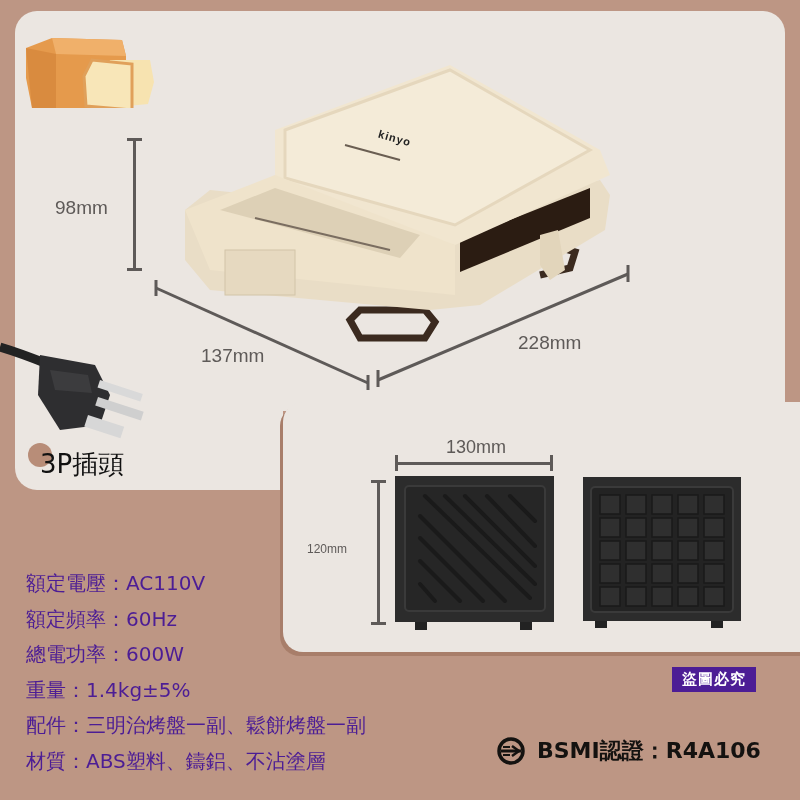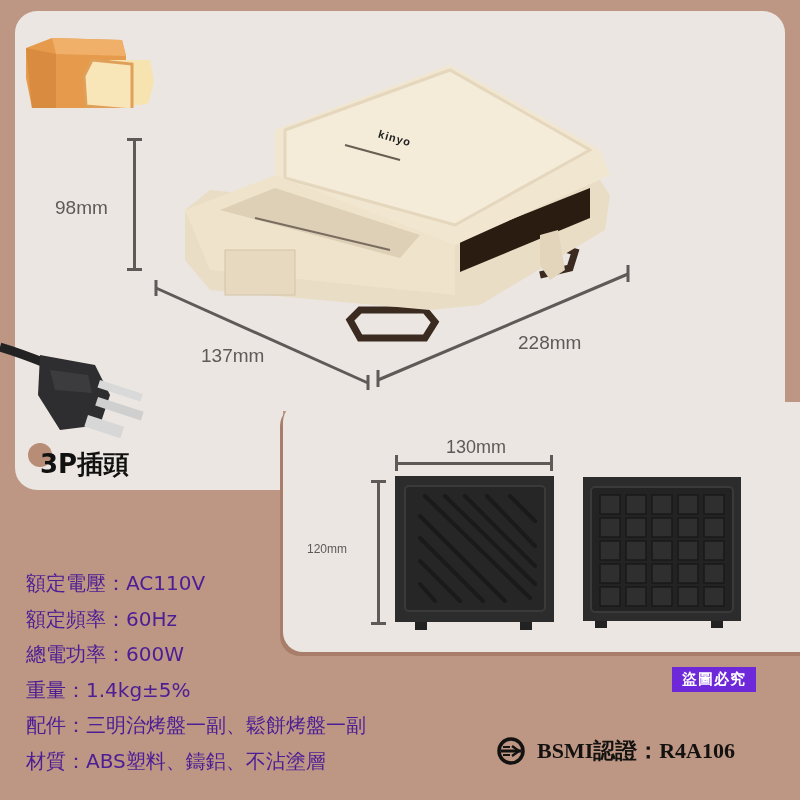--- a/index.html
+++ b/index.html
@@ -7,25 +7,25 @@
   .panel-bottom { position:absolute; left:283px; top:402px; width:540px; height:250px; background:#ebe6e1; border-radius:20px 0 0 20px; box-shadow: -3px 4px 0 #a87e6a; }
   .panel-top-main { position:absolute; left:15px; top:11px; width:770px; height:400px; background:#ebe6e1; border-radius:22px 22px 0 0; }
   .panel-top-left { position:absolute; left:15px; top:400px; width:268px; height:90px; background:#ebe6e1; border-radius:0 0 0 22px; }
 
   .dim { position:absolute; color:#5e5a58; font-family:"Liberation Sans", sans-serif; font-size:19px;margin-left:8px; }
   .line { position:absolute; background:#5e5a58; }
 
   .spec-list { position:absolute; left:26px; top:566px; color:#4c1d95; font-size:20px; line-height:35.5px; }
   .spec-row { white-space:nowrap; }
 
-  .watermark-badge { position:absolute; left:672px; top:667px; background:#6d28d9; color:#fff; font-size:15px; font-weight:bold; padding:3px 10px; letter-spacing:1px; }
-  .bsmi { position:absolute; left:495px; top:735px; display:flex; align-items:center; color:#141210; font-size:22px; font-weight:bold;font-family:Liberation Serif, serif; }
+  .watermark-badge { position:absolute; left:672px; top:667px; background:#4c1d95; color:#fff; font-size:15px; font-weight:bold; padding:3px 10px; letter-spacing:1px; }
+  .bsmi { position:absolute; left:495px; top:735px; display:flex; align-items:center; color:#141210; font-size:22px; font-weight:bold; }
   .bsmi svg { margin-right:10px; }
 
-  .plug-label { position:absolute; left:40px; top:447px; font-size:26px; font-weight:bold; color:#111; }
+  .plug-label { position:absolute; left:40px; top:447px; font-size:26px; font-weight:normal; color:#111; }
   .plug-dot { position:absolute; left:28px; top:443px; width:24px; height:24px; border-radius:50%; background:#b88d78; }
 </style>
 </head>
 <body>
 
 <div class="panel-top-main"></div>
 <div class="panel-top-left"></div>
 
 <div class="panel-bottom"></div>
 

